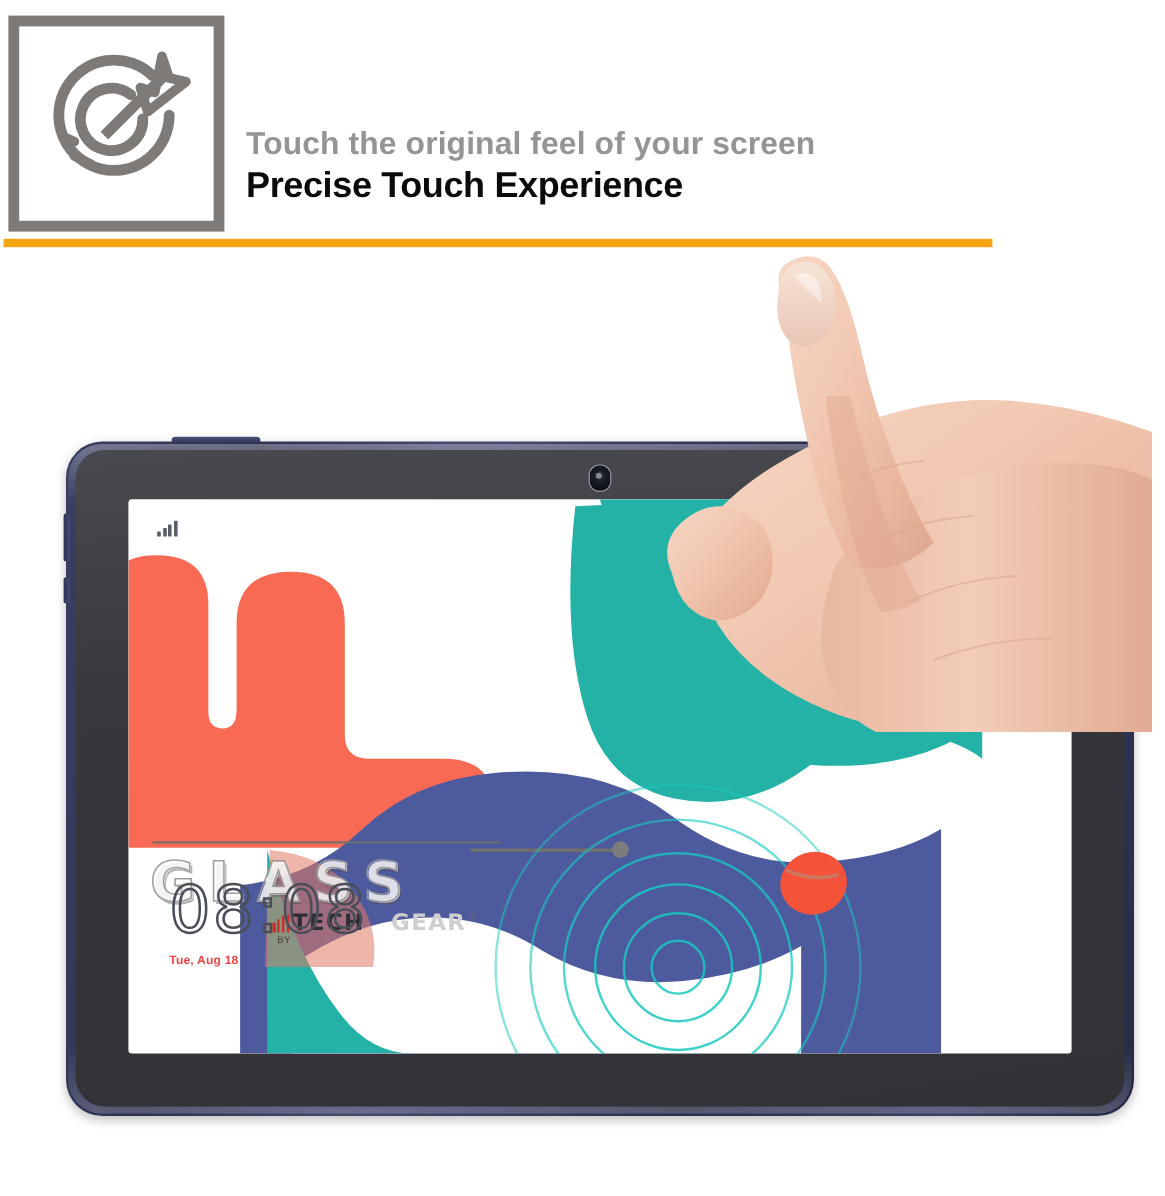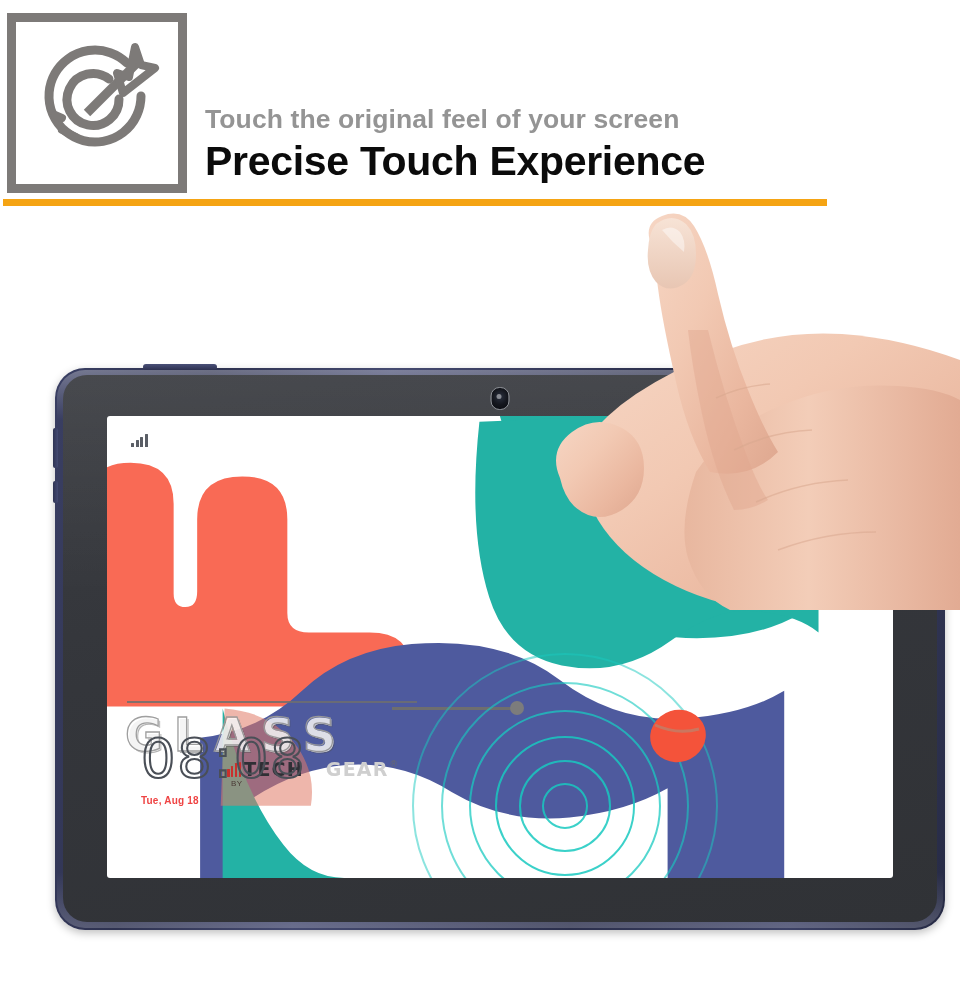--- a/index.html
+++ b/index.html
@@ -17,21 +17,21 @@
     background:#ffffff;border:9px solid #7d7a78;box-sizing:border-box;
   }
   #icon-frame svg{position:absolute;left:50%;top:50%;transform:translate(-50%,-50%);}
 
   #header-text{position:absolute;left:205px;top:106px;width:720px;}
   #headline-sub{
     font-size:26.5px;font-weight:bold;color:#949494;letter-spacing:.1px;
     line-height:1.0;white-space:nowrap;
   }
   #headline-main{
-    font-size:41px;font-weight:bold;color:#0b0b0b;letter-spacing:-.3px;
+    font-size:30px;font-weight:bold;color:#0b0b0b;letter-spacing:-.3px;
     line-height:1.08;margin-top:6px;white-space:nowrap;
   }
   #accent-rule{
     position:absolute;left:3px;top:199px;width:824px;height:7px;background:#f5a414;
   }
 
   
   #tablet{
     position:absolute;left:55px;top:368px;width:890px;height:562px;
   }

